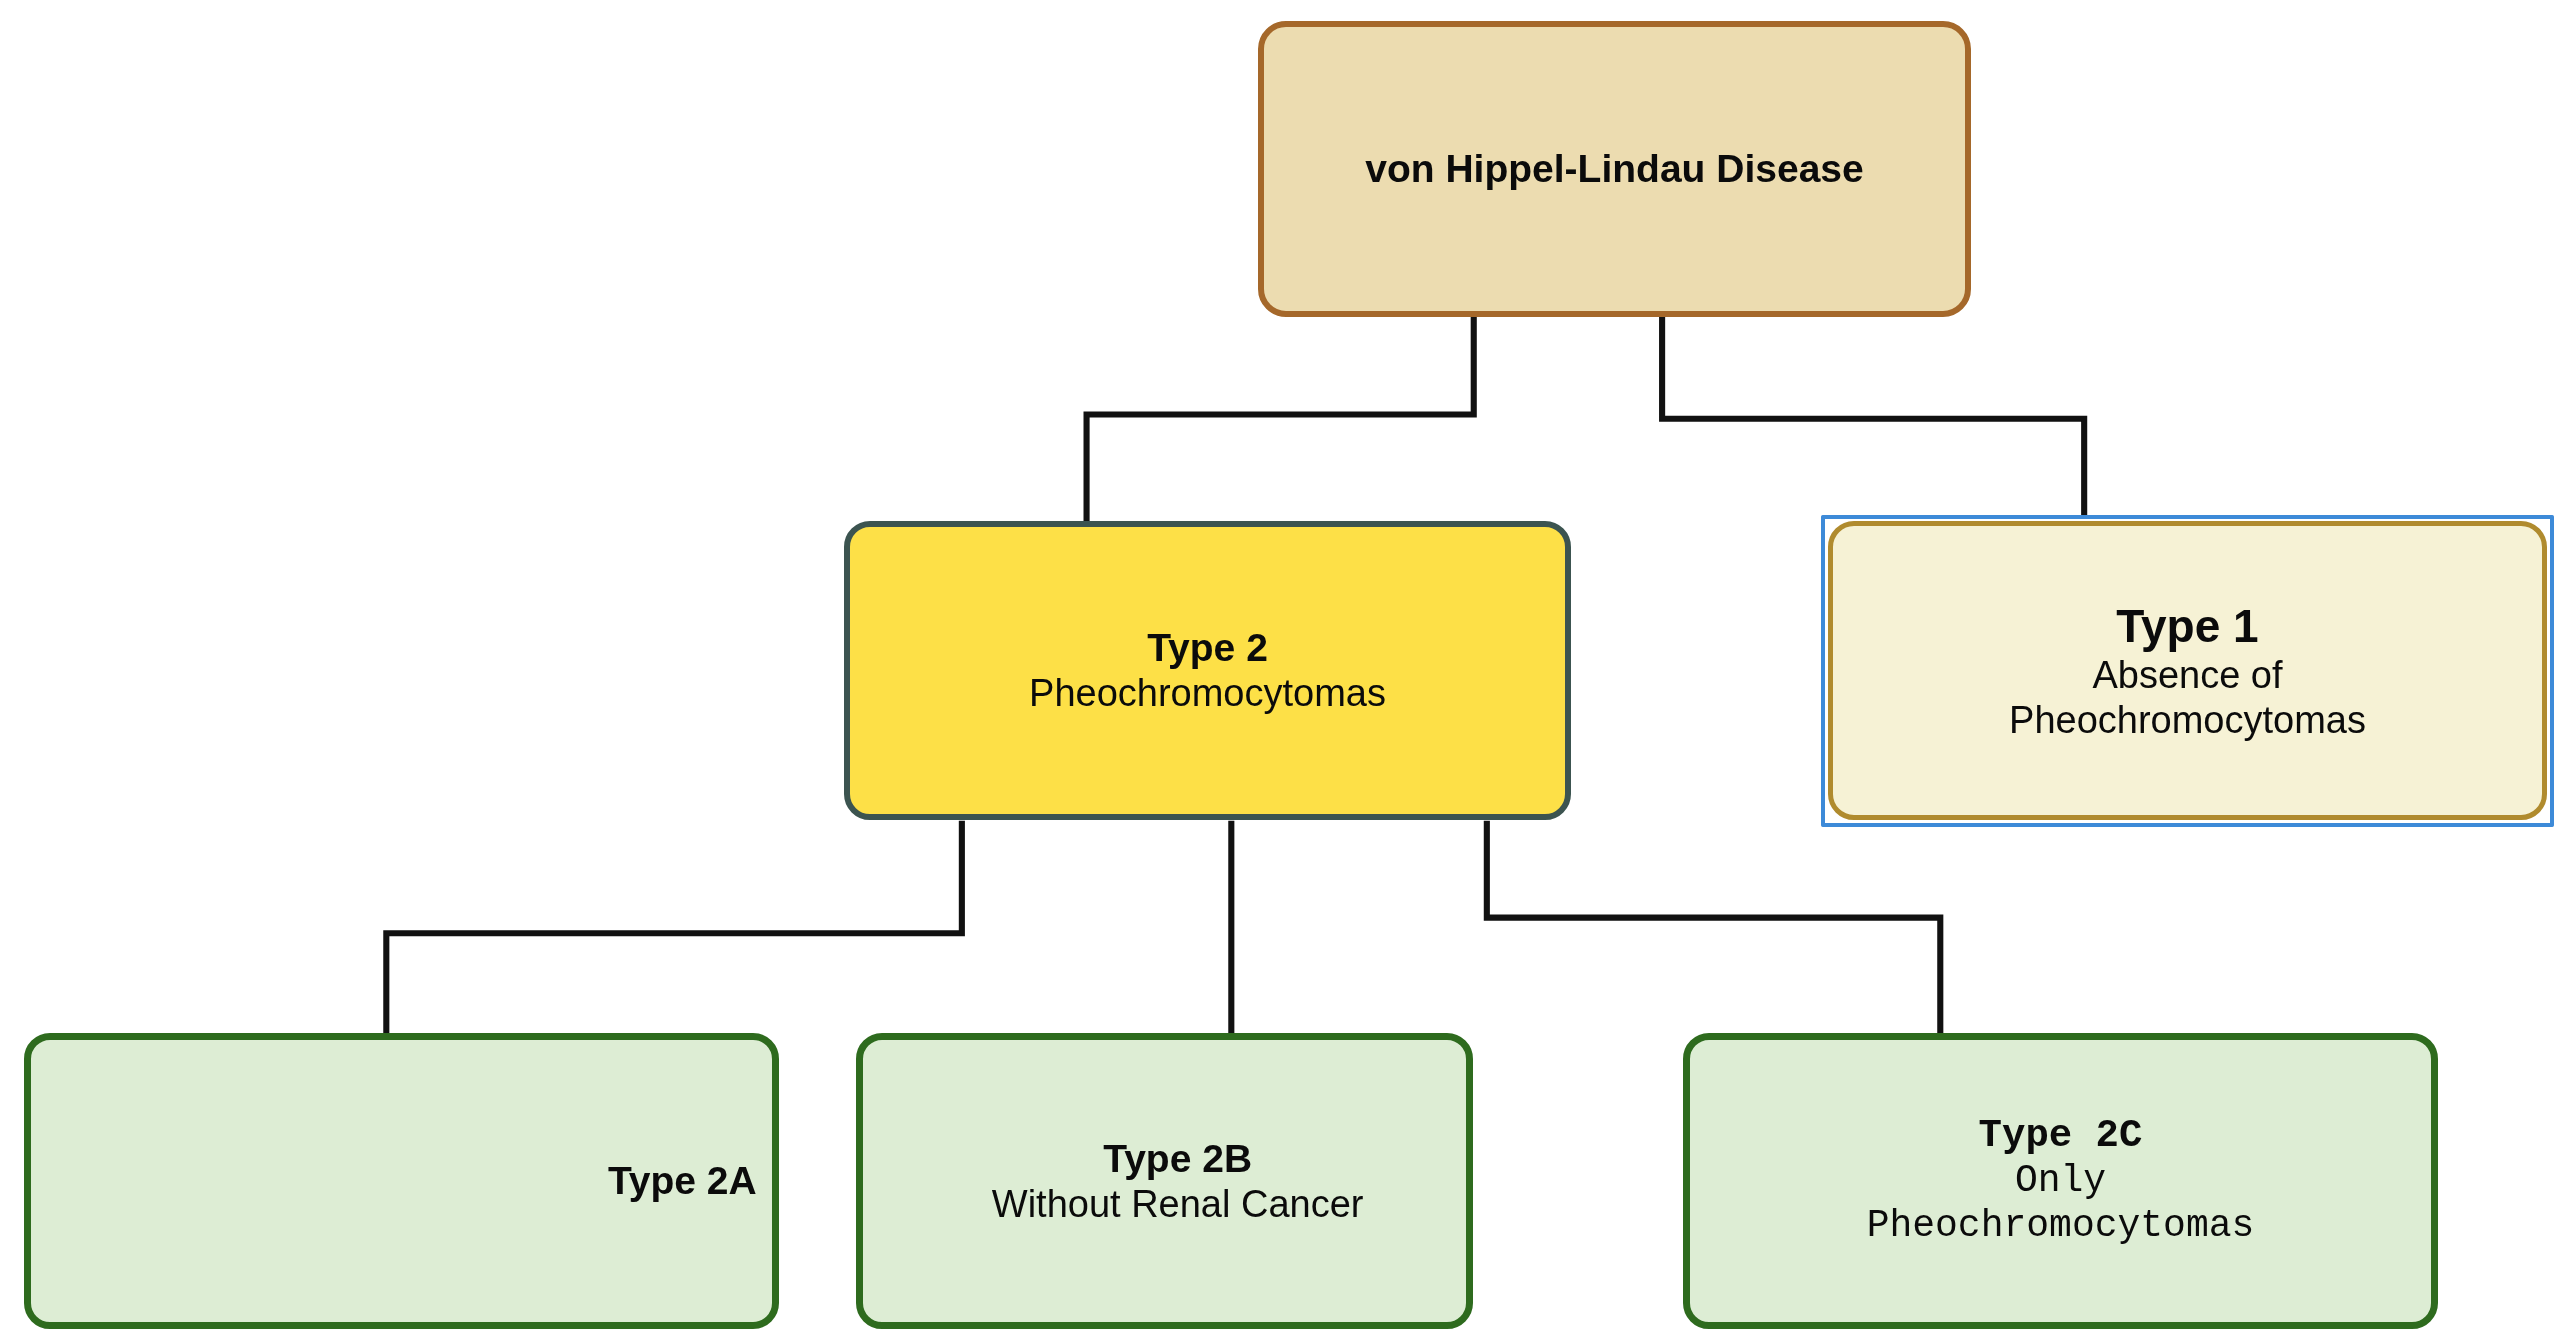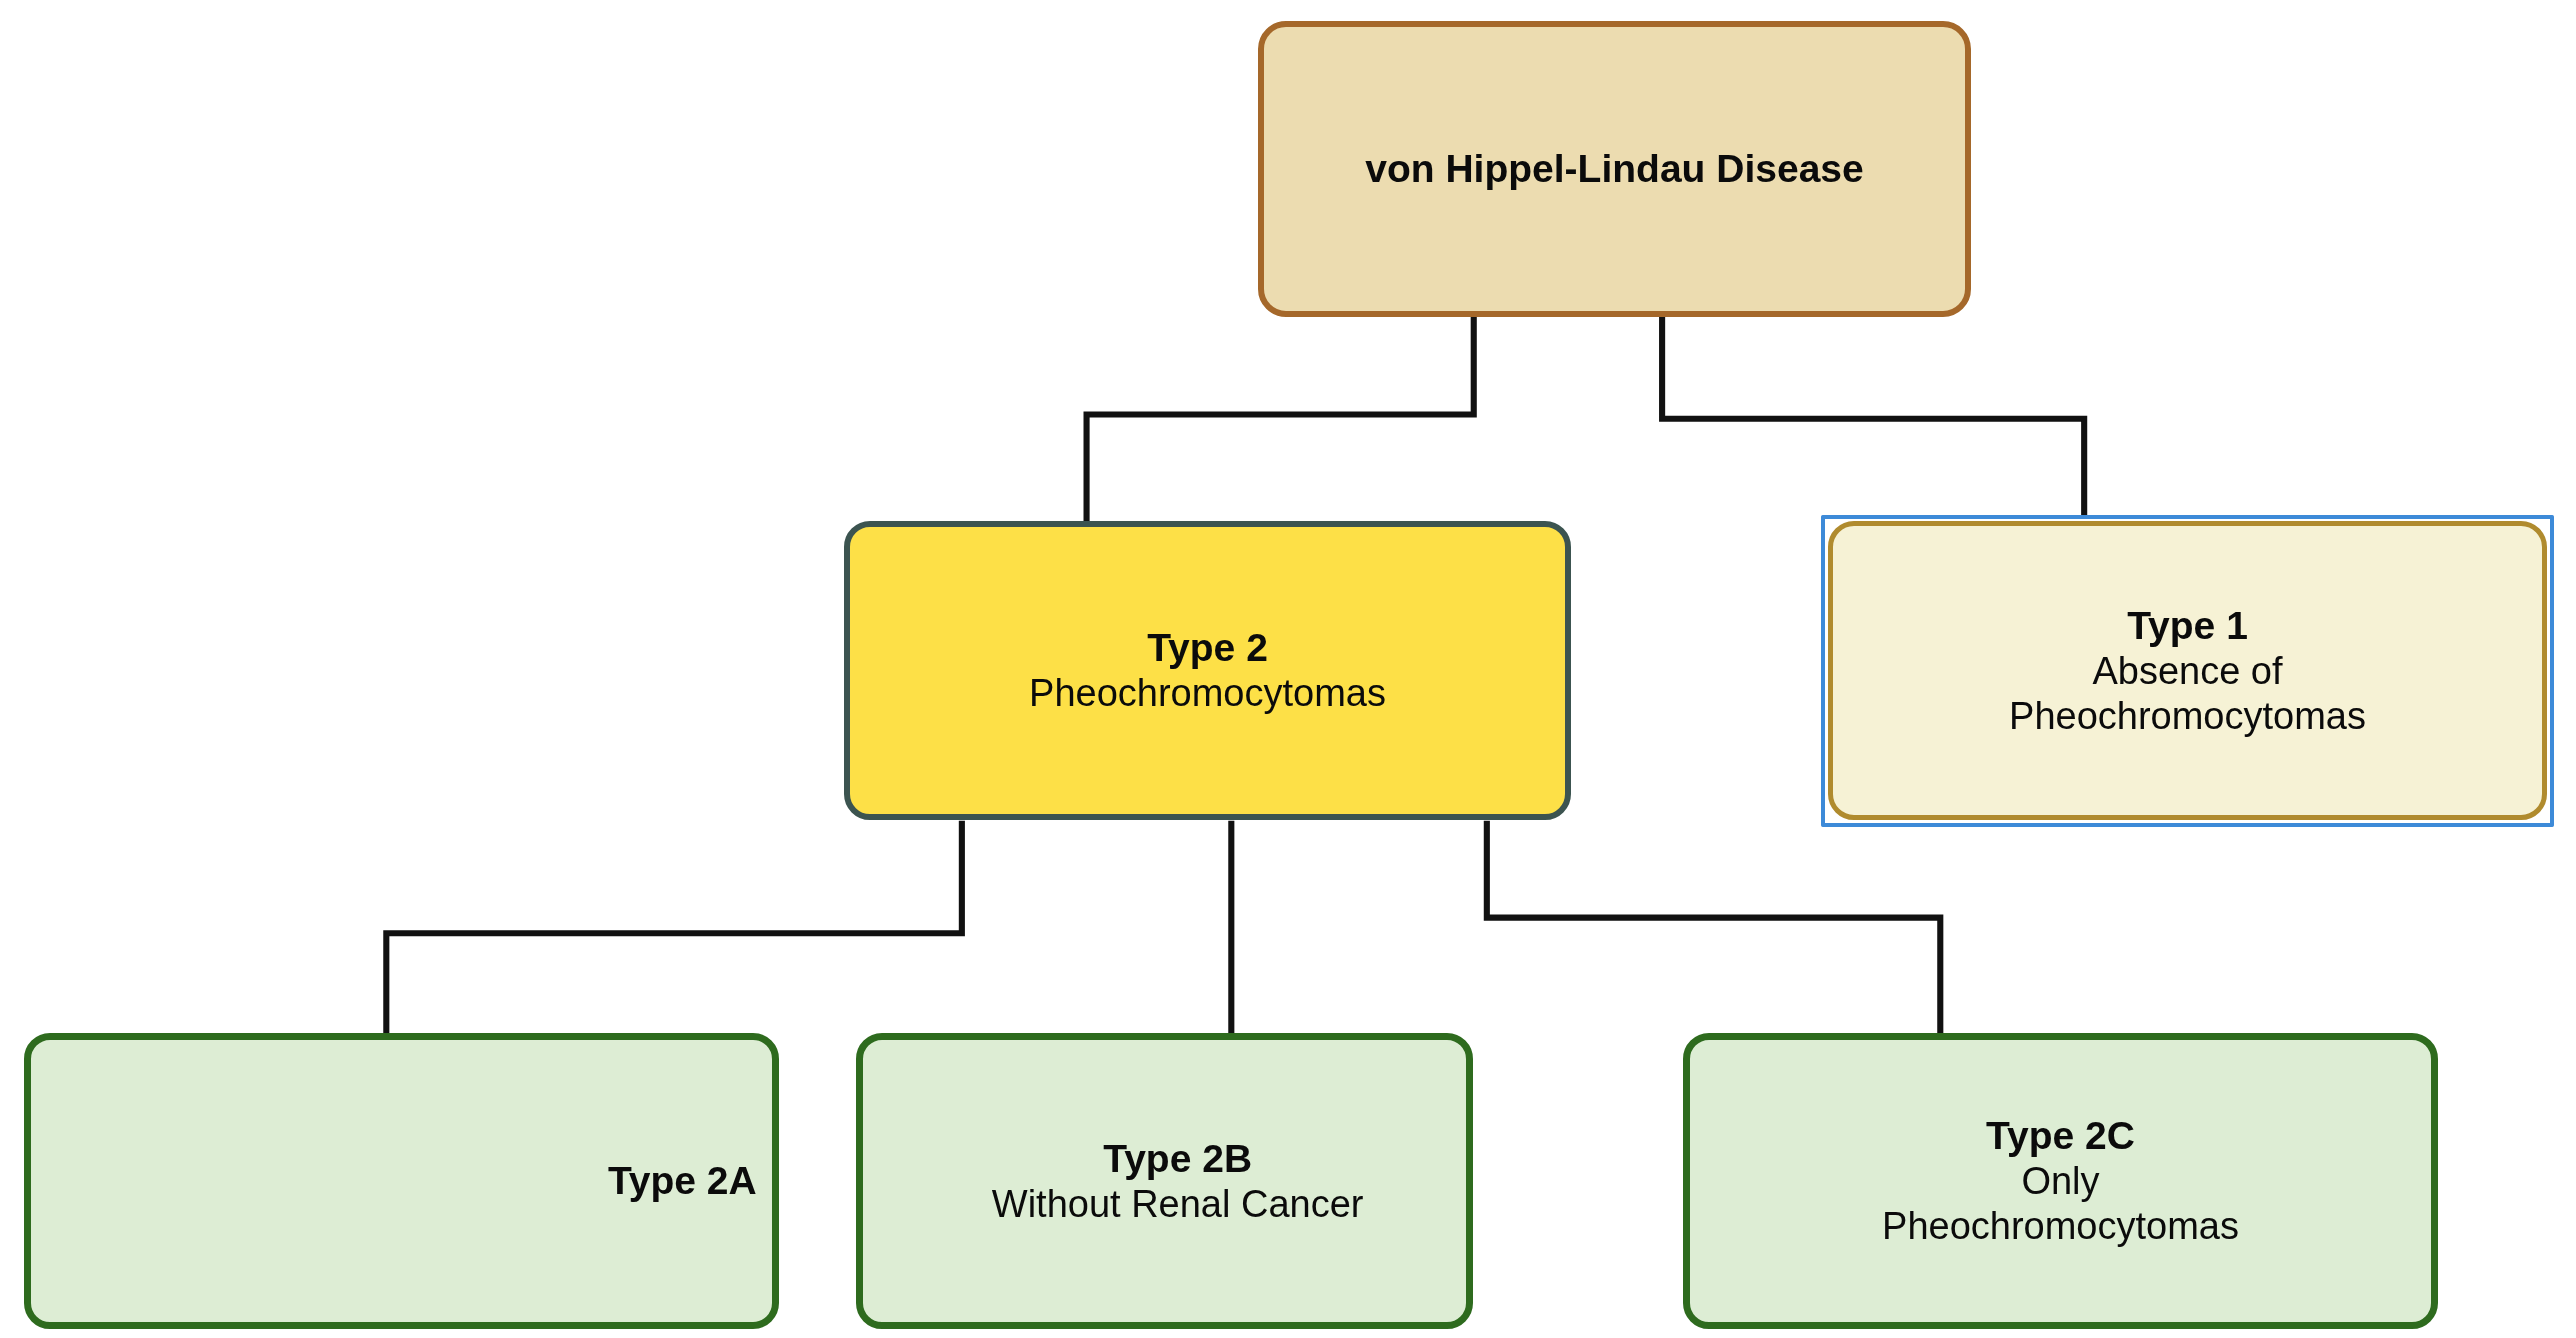--- a/index.html
+++ b/index.html
@@ -98,38 +98,38 @@
   #node-type1 {
     left: 1828px;
     top: 521px;
     width: 719px;
     height: 299px;
     background: #f6f2d5;
     border-color: #b08b2e;
     border-width: 5.2px;
     font-size: 38px;
   }
-  #node-type1 .title { font-size: 39px; text-align: center; }
+  #node-type1 .title { font-size: 46px; text-align: center; }
   #node-type1 .desc  { font-size: 38px; }
 
   
   .node.leaf {
     top: 1033px;
     height: 296px;
     background: #ddedd4;
     border-color: #2e6b1e;
     border-width: 7px;
     font-size: 38px;
   }
   .node.leaf .title { font-size: 39px; }
   .node.leaf .desc  { font-size: 38px; }
 
   #node-type2a { left: 24.4px;   width: 755px; align-items: flex-end; }
   #node-type2b { left: 856px;  width: 617px; padding-left: 42px; }
-  #node-type2c { left: 1683px; width: 755px; }
+  #node-type2c { left: 1683px; width: 755px; font-family: Liberation Mono, monospace; }
 </style>
 </head>
 <body>
 
 <div id="canvas">
 
   <svg id="edge-layer" viewBox="0 0 2954 1535" width="2576" height="1339" xmlns="http://www.w3.org/2000/svg">
     <g fill="none" stroke="#111111" stroke-width="7" stroke-linecap="butt" stroke-linejoin="miter">
 
       <path d="M 1690 363 L 1690 475 L 1246 475 L 1246 598"></path>

